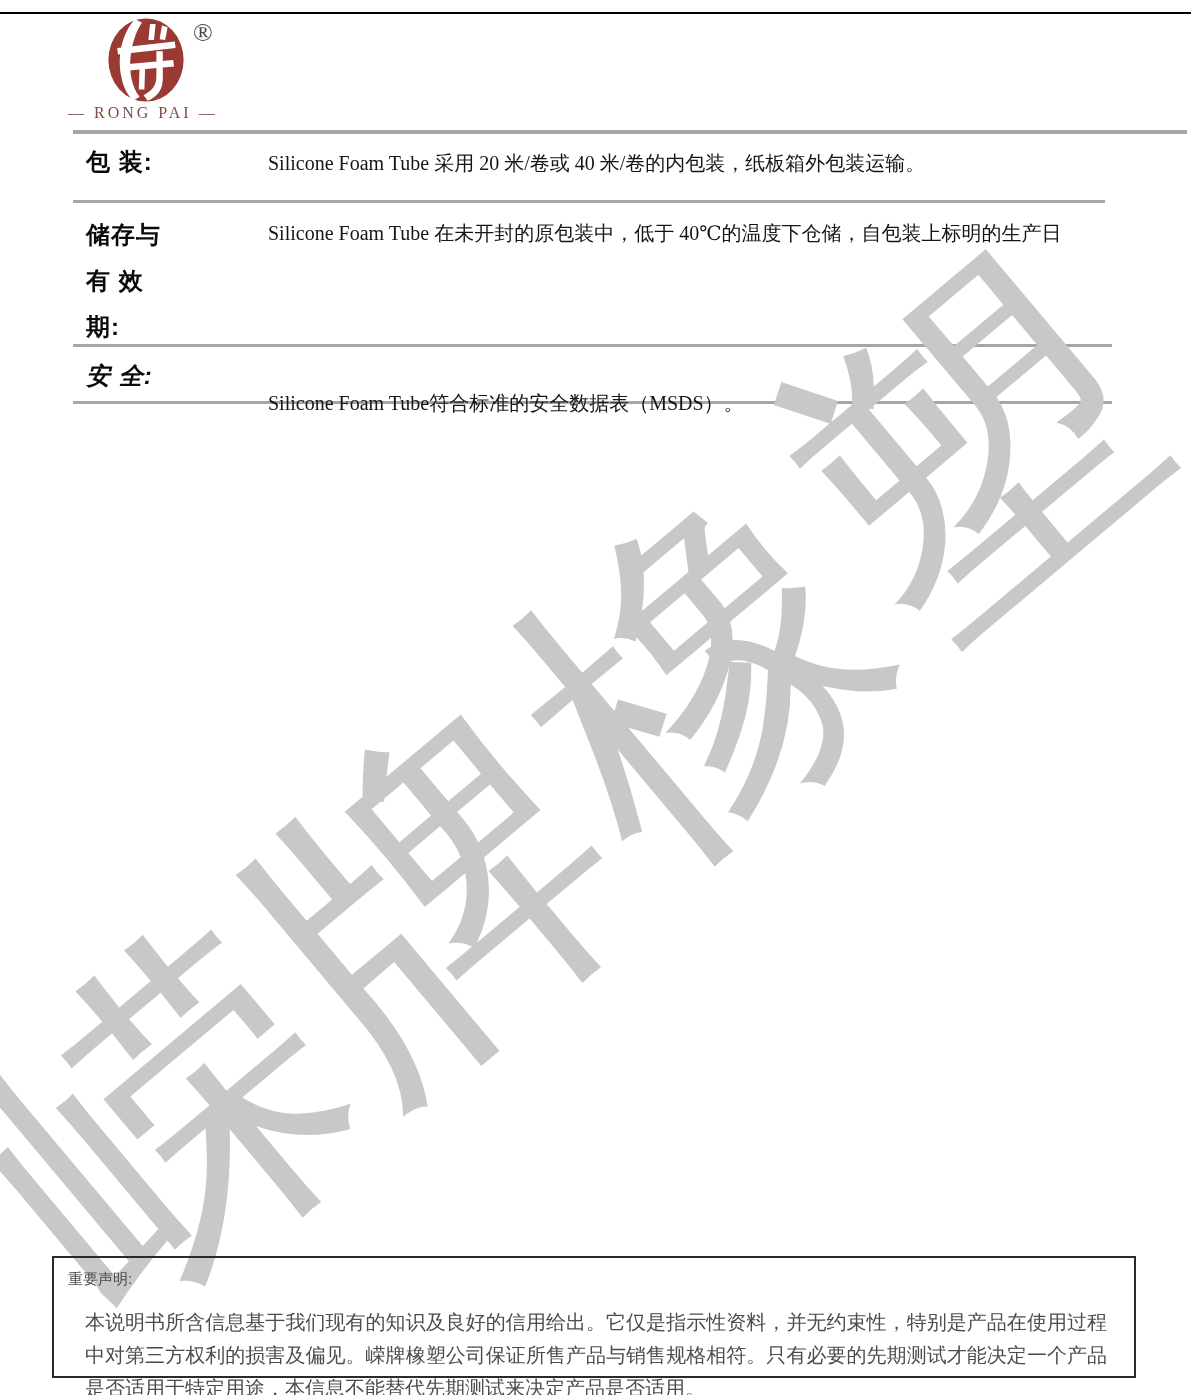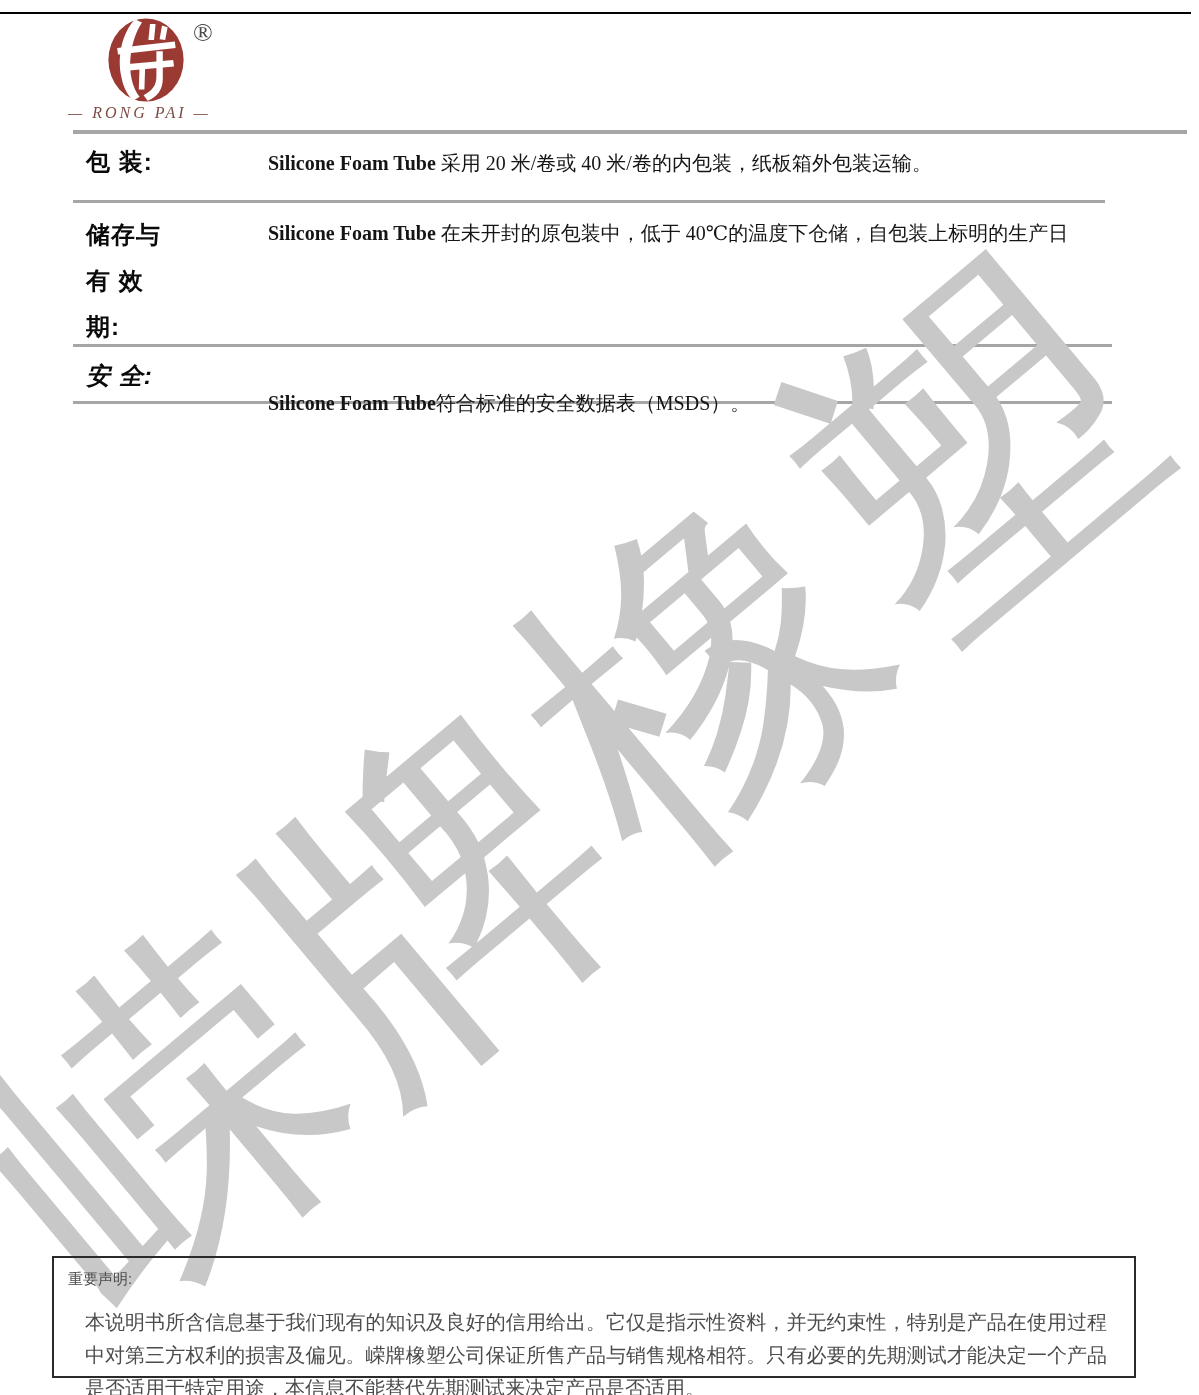--- a/index.html
+++ b/index.html
@@ -13,21 +13,21 @@
   }
   .abs{position:absolute;}
   
   .top-rule{left:0;top:12px;width:1191px;height:2px;background:#000;}
   
   .logo-svg{left:106px;top:16px;}
   .reg-mark{left:193px;top:18px;font-size:26px;color:#4a4a4a;font-family:"Liberation Serif",serif;}
   .brand-line{
     left:68px;top:104px;width:150px;
     font-family:"Liberation Serif","DejaVu Serif",serif;
-    font-size:16px;letter-spacing:3px;color:#7d4b44;white-space:nowrap;font-style:italic;
+    font-size:16px;letter-spacing:3px;color:#7d4b44;white-space:nowrap;
   }
   
   .sep{background:#a6a6a6;}
   .sep1{left:73px;top:130px;width:1114px;height:4px;}
   .sep2{left:73px;top:200px;width:1032px;height:3px;}
   .sep3{left:73px;top:344px;width:1039px;height:3px;}
   .sep4{left:73px;top:401px;width:1039px;height:3px;}
   
   .row-label{
     font-family:"Liberation Sans","DejaVu Sans",sans-serif;
@@ -38,21 +38,21 @@
   .lbl2{left:86px;top:212px;line-height:46px;}
   .lbl3{left:86px;top:360px;font-style:italic;}
   .row-content{
     font-size:20px;color:#151515;white-space:nowrap;z-index:2;
     font-family:"Liberation Serif","DejaVu Serif",serif;
   }
   .c1{left:268px;top:150px;}
   .c2a{left:268px;top:220px;}
   .c2b{left:268px;top:272px;}
   .c3{left:268px;top:369px;margin-top:21px;}
-  .en-bold{font-weight:bold;font-family:"Liberation Serif","DejaVu Serif",serif;}
+  .en-bold{font-weight:normal;font-family:"Liberation Serif","DejaVu Serif",serif;}
   
   .watermark{
     left:-125px;top:612px;width:1400px;height:350px;
     font-size:340px;line-height:350px;text-align:center;
     color:#c8c8c8;white-space:nowrap;
     transform:rotate(-40deg);transform-origin:50% 50%;
     font-family:"Liberation Serif","DejaVu Serif",serif;
     z-index:1;letter-spacing:8px;user-select:none;
   }
   

